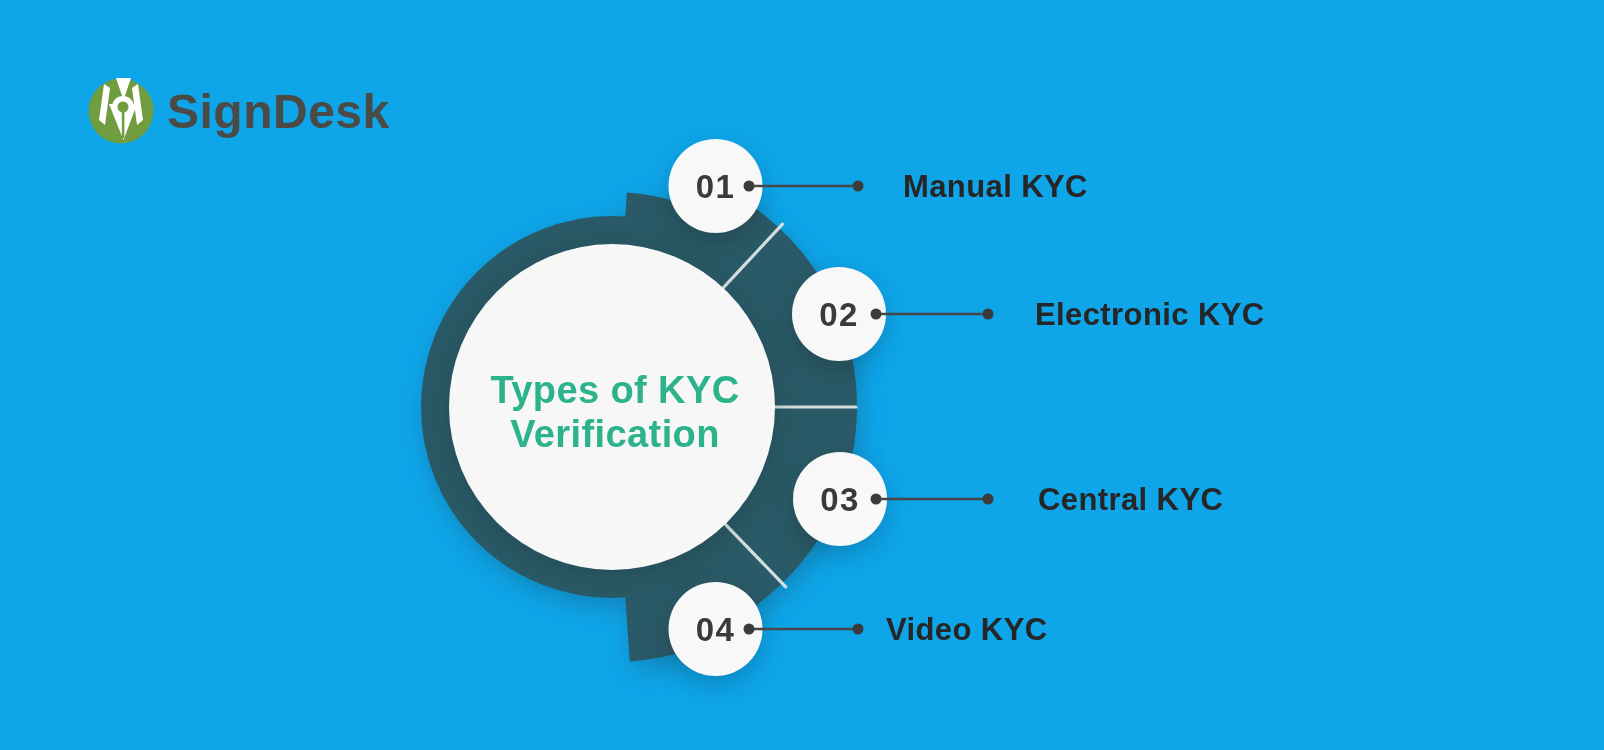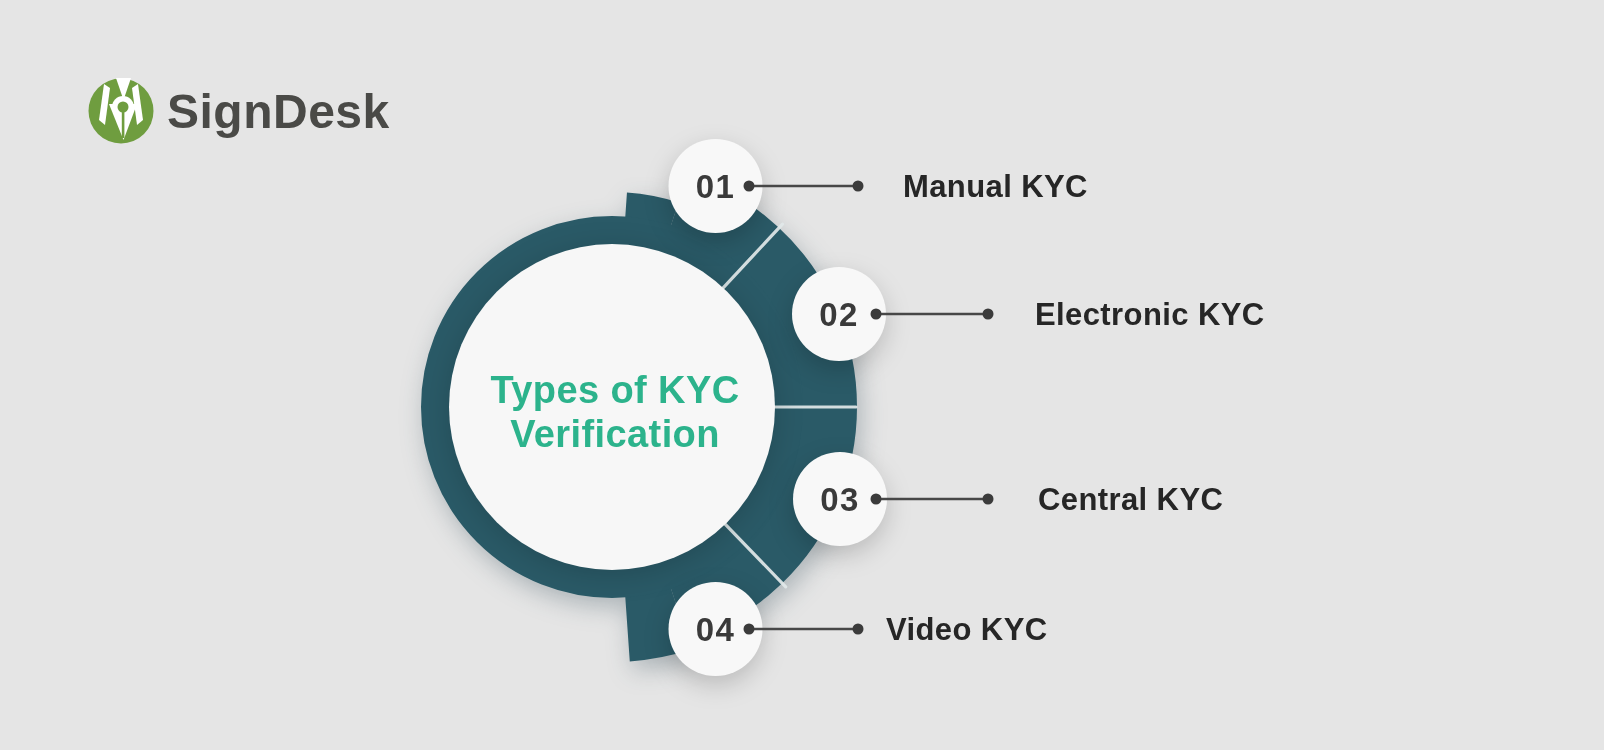--- a/index.html
+++ b/index.html
@@ -5,21 +5,21 @@
   html, body {
     margin: 0;
     padding: 0;
     background: #ffffff;
     font-family: "Liberation Sans", "DejaVu Sans", sans-serif;
   }
   .canvas {
     position: relative;
     width: 1604px;
     height: 750px;
-    background: #e5e5e5;
+    background: #0ea5e9;
     overflow: hidden;
   }
   .logo {
     position: absolute;
     left: 88px;
     top: 78px;
     display: flex;
     align-items: center;
     gap: 13px;
   }

